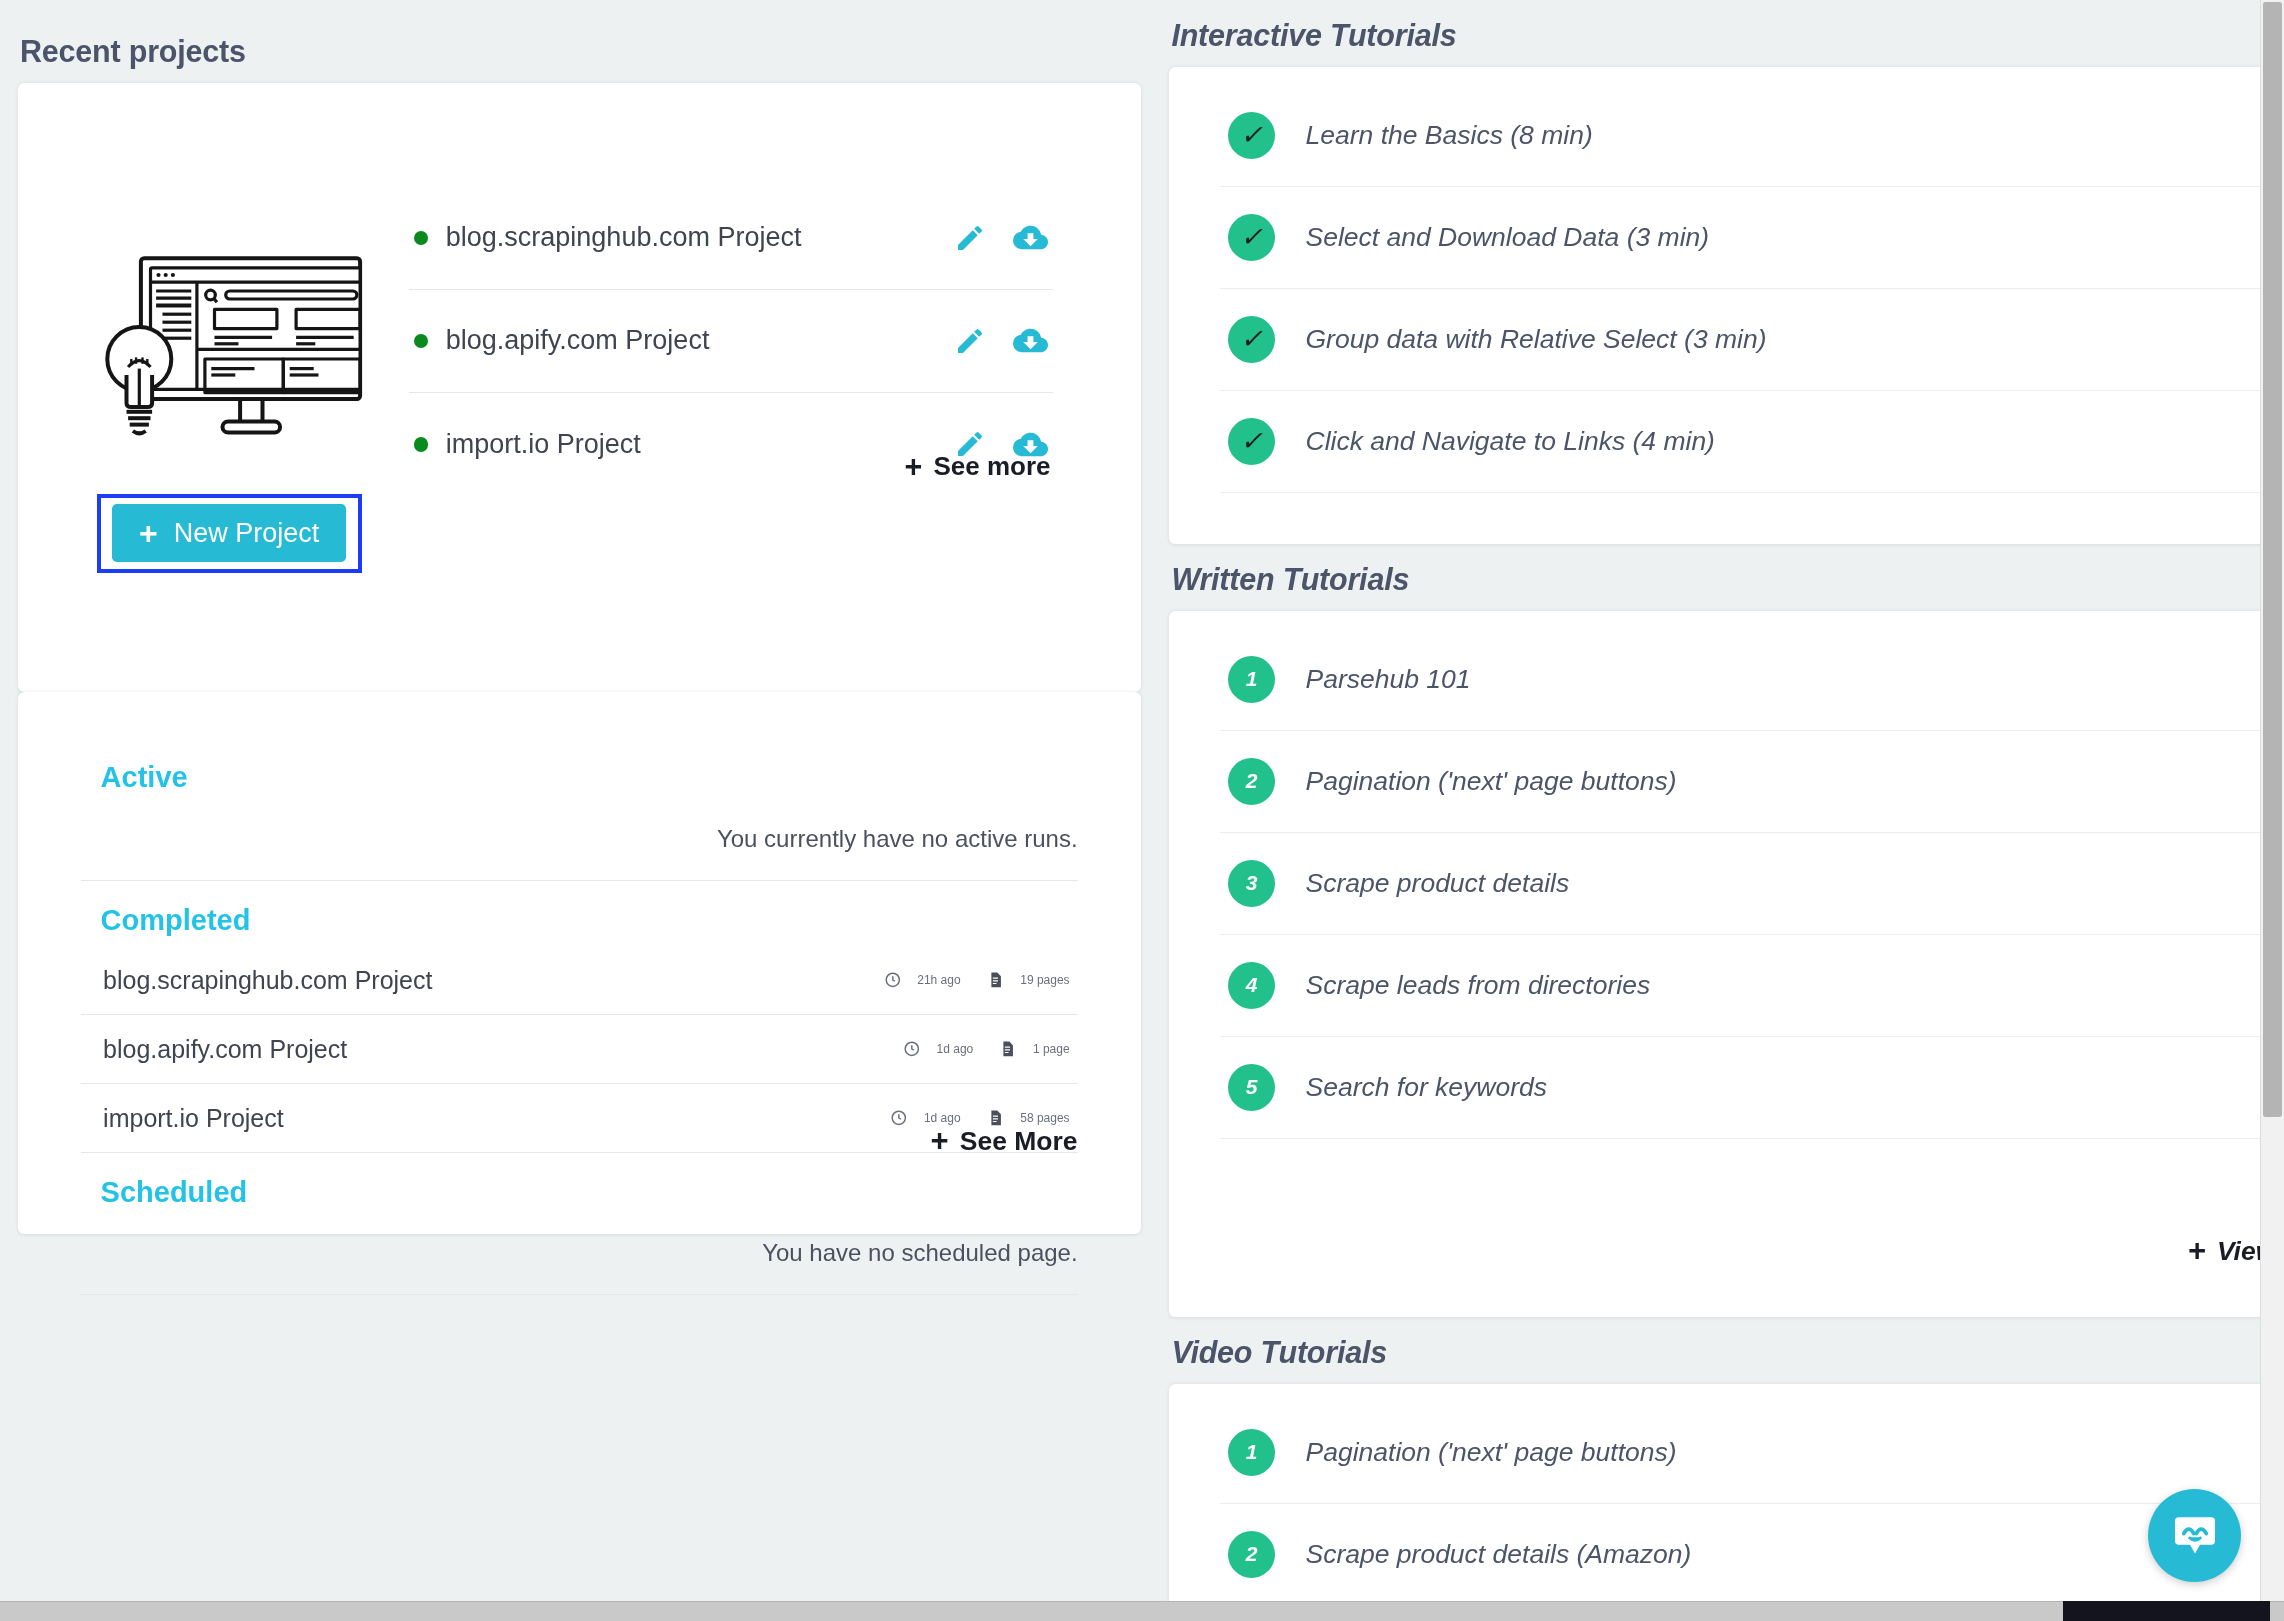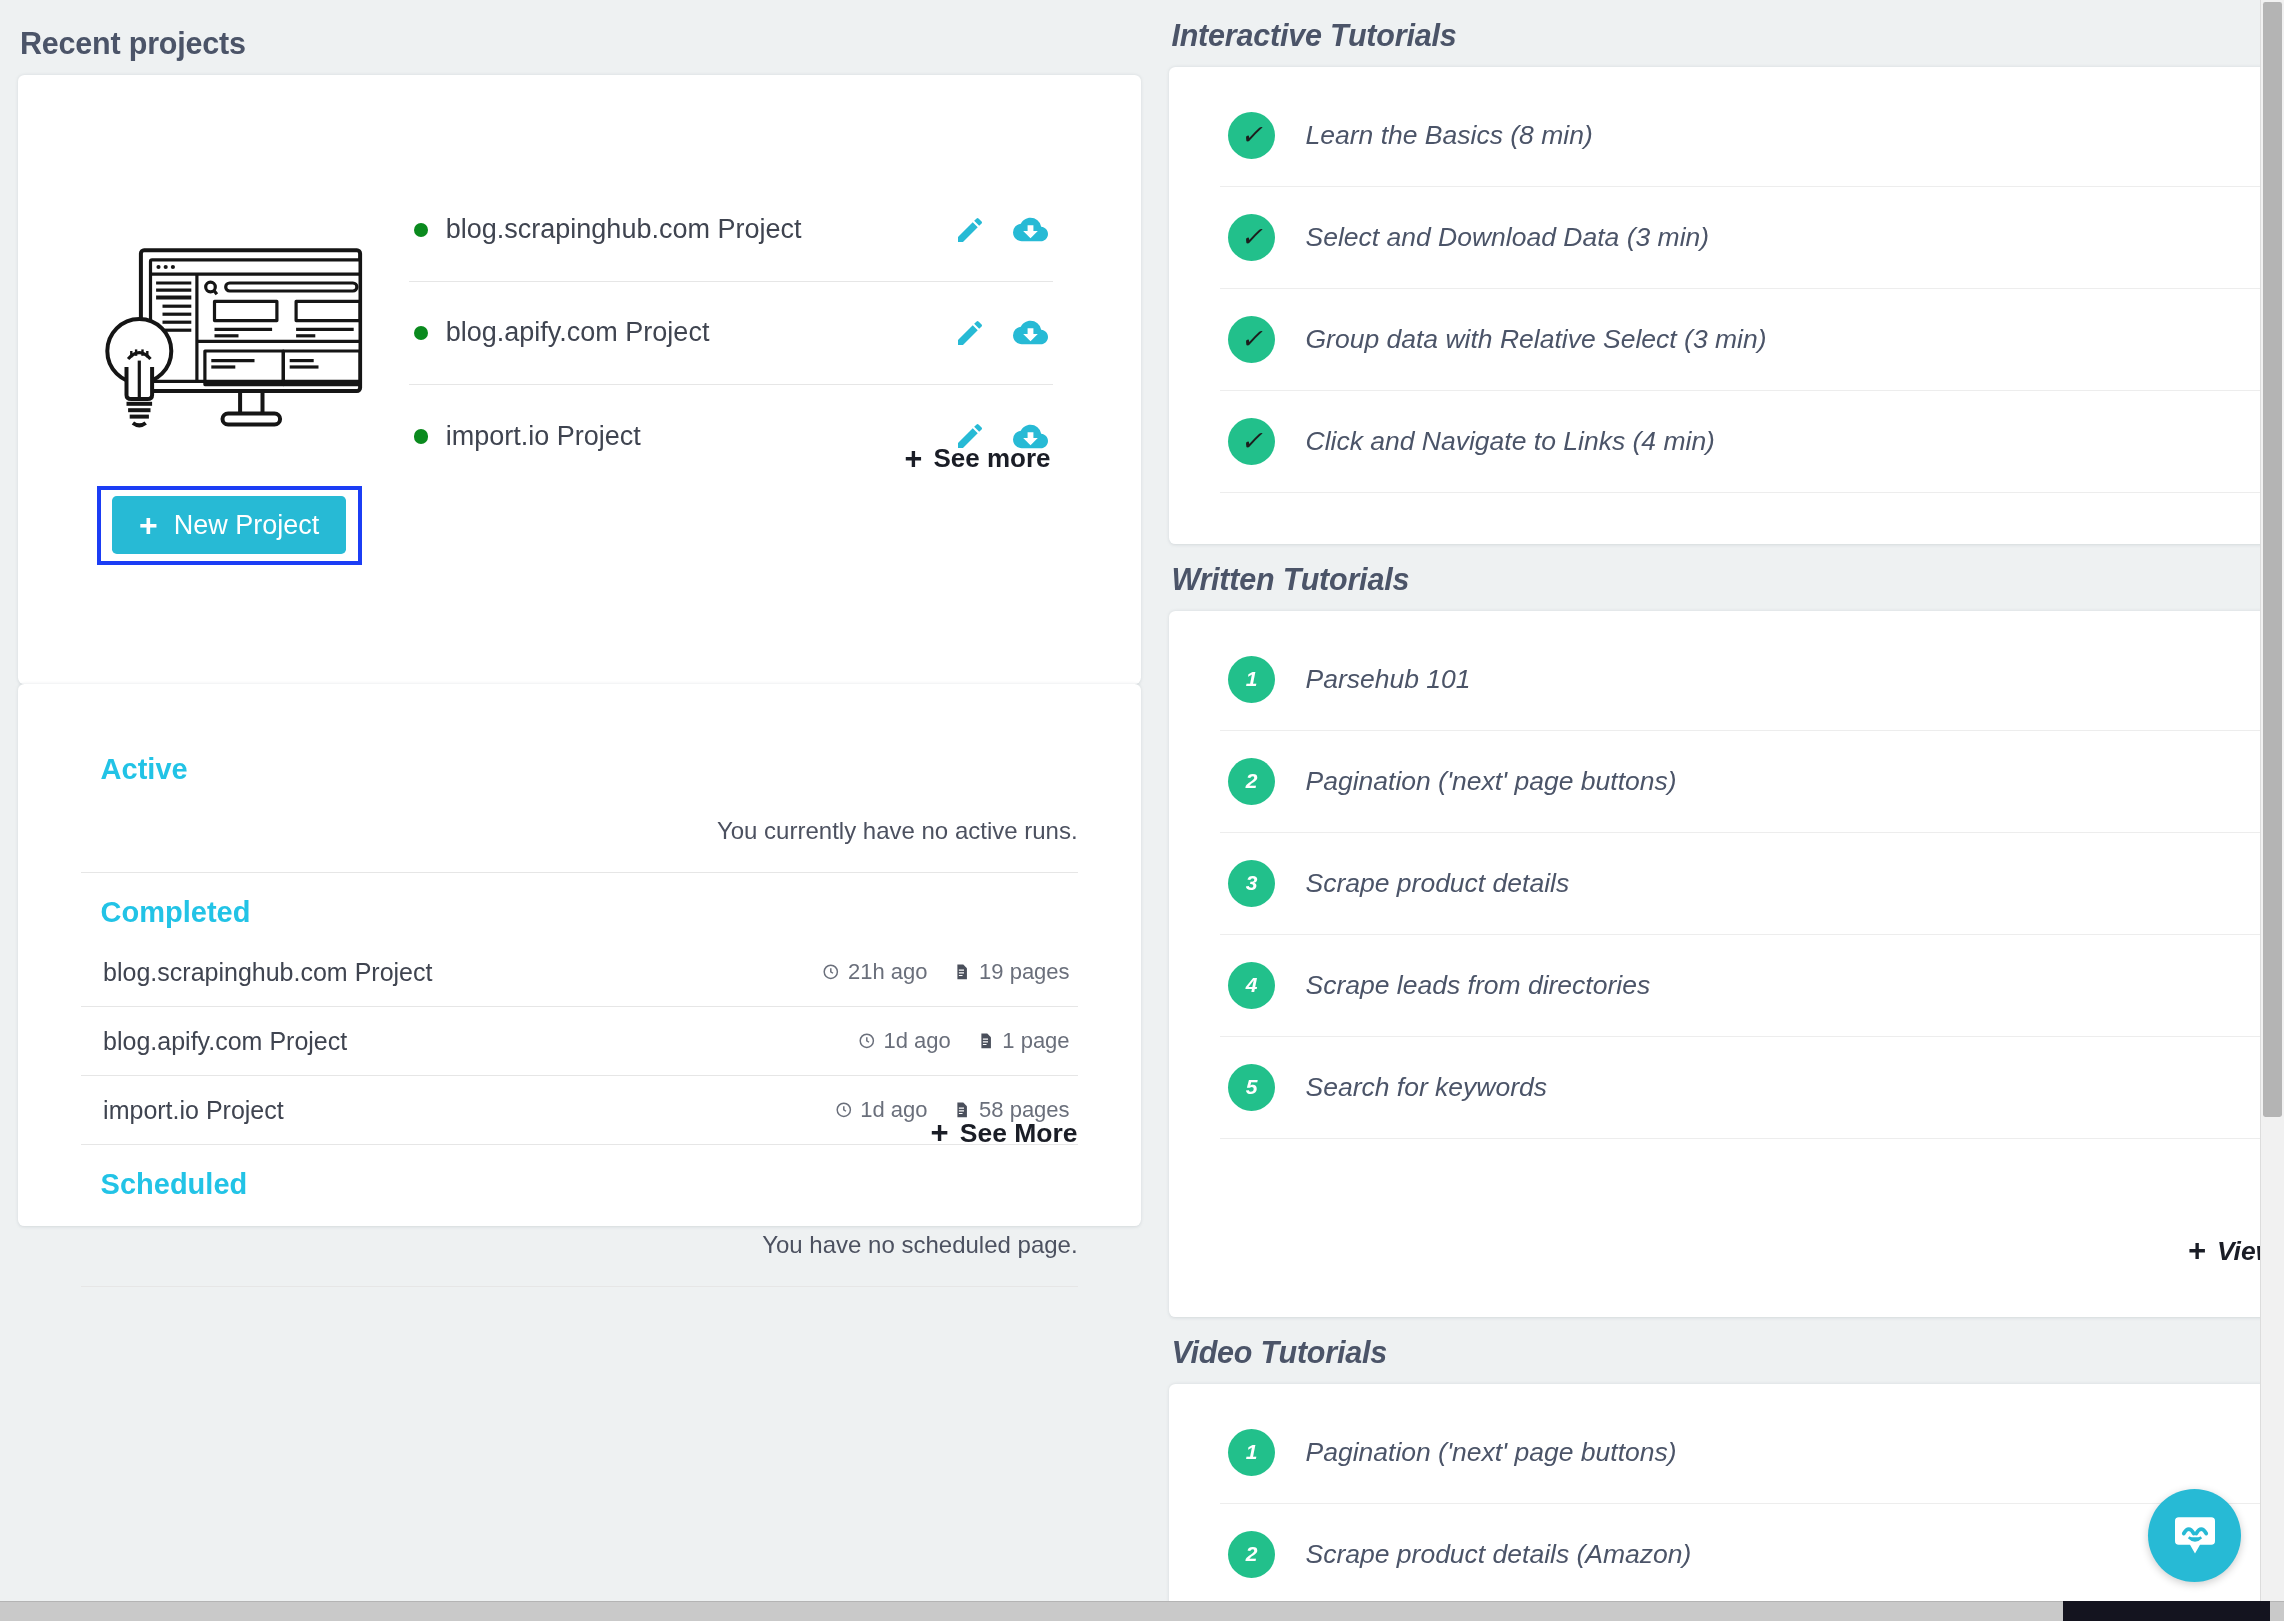--- a/index.html
+++ b/index.html
@@ -63,21 +63,21 @@
   .page {
     position: absolute;
     top: 0; left: 0;
     width: 2260px;
     height: 1622px;
     padding: 0;
   }
 
   .col-left {
     position: absolute;
-    left: 17.6px; top: 8px;
+    left: 17.6px; top: 16px;
     width: 1123px;
   }
   .col-right {
     position: absolute;
     left: 1169px; top: 0;
     width: 1229px;
     font-style: italic;
   }
 
   h2.section-title {
@@ -255,22 +255,22 @@
     font-family: "Liberation Sans", sans-serif;
   }
   .run-meta {
     display: flex;
     align-items: center;
     gap: 26px;
   }
   .meta-item {
     display: flex;
     align-items: center;
-    gap: 8px;
-    font-size: 22px;
+    gap: 16px;
+    font-size: 12px;
     color: #6a6f7b;
     font-family: "Liberation Sans", sans-serif;
   }
 
   .see-more-runs {
     position: absolute;
     right: 63px;
     bottom: 77px;
     font-size: 26.5px;
     font-weight: bold;

